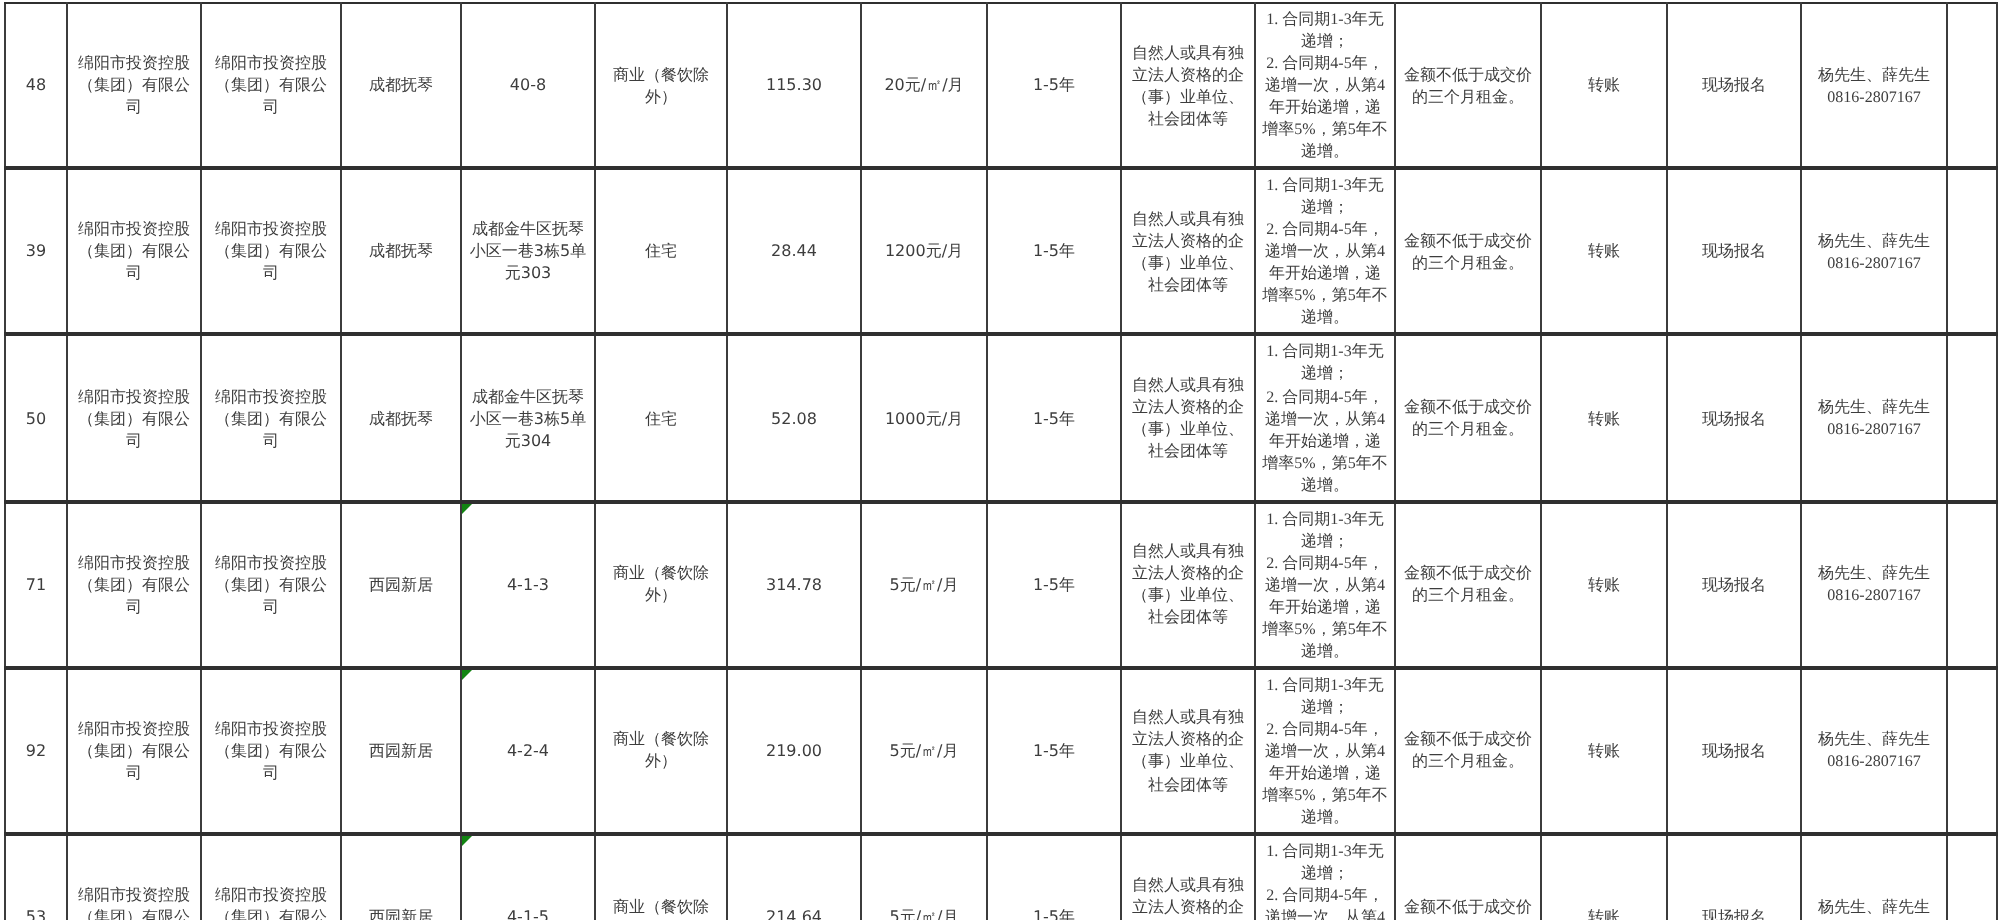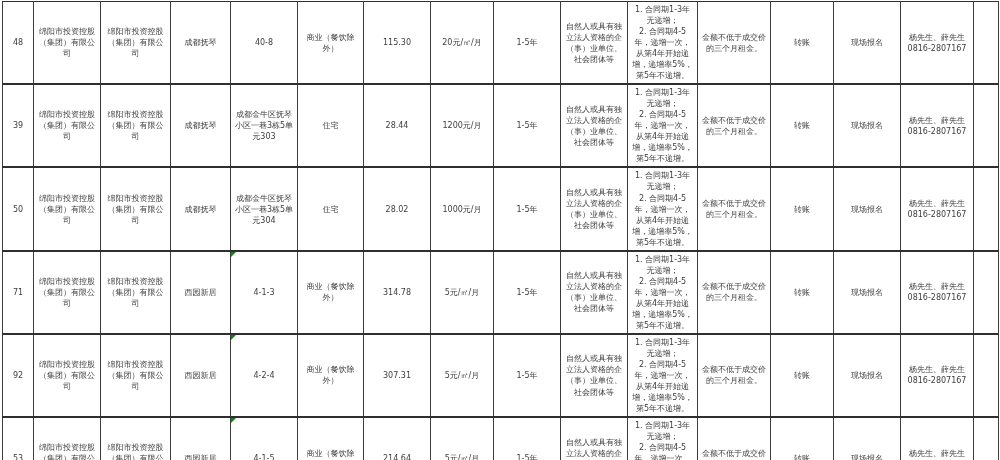--- a/index.html
+++ b/index.html
@@ -15,22 +15,22 @@
   }
   table.sheet td{
     border-right:1px solid #3c3c3c;
     border-bottom:2px solid #2f2f2f;
     font-size:8px;line-height:1.38;
     text-align:center;vertical-align:middle;
     padding:2px 3px;position:relative;
     word-break:break-all;overflow:hidden;
     height:72px;
   }
-  td .inc-item{text-align:center;}
-  td .line{display:block;}
+  td .inc-item{text-align:center;font-family:Liberation Serif, serif;}
+  td .line{display:block;font-family:Liberation Serif, serif;}
   .corner-flag{
     position:absolute;top:0;left:0;width:0;height:0;
     border-top:5px solid #128412;border-right:5px solid transparent;
   }
 </style>
 </head>
 <body>
 
 <div class="page">
   <table class="sheet">
@@ -101,21 +101,21 @@
           </td>
           <td><span></span></td>
         </tr>
         <tr>
           <td><span>50</span></td>
           <td><span>绵阳市投资控股（集团）有限公司</span></td>
           <td><span>绵阳市投资控股（集团）有限公司</span></td>
           <td><span>成都抚琴</span></td>
           <td><span>成都金牛区抚琴小区一巷3栋5单元304</span></td>
           <td><span>住宅</span></td>
-          <td><span>28.02</span></td>
+          <td><span>52.08</span></td>
           <td><span>1000元/月</span></td>
           <td><span>1-5年</span></td>
           <td><span>自然人或具有独立法人资格的企（事）业单位、社会团体等</span></td>
           <td>
             <div class="inc-item">1. 合同期1-3年无递增；</div>
             <div class="inc-item">2. 合同期4-5年，递增一次，从第4年开始递增，递增率5%，第5年不递增。</div>
           </td>
           <td><span>金额不低于成交价的三个月租金。</span></td>
           <td><span>转账</span></td>
           <td><span>现场报名</span></td>
@@ -149,21 +149,21 @@
           </td>
           <td><span></span></td>
         </tr>
         <tr>
           <td><span>92</span></td>
           <td><span>绵阳市投资控股（集团）有限公司</span></td>
           <td><span>绵阳市投资控股（集团）有限公司</span></td>
           <td><span>西园新居</span></td>
           <td><span>4-2-4</span><div class="corner-flag"></div></td>
           <td><span>商业（餐饮除外）</span></td>
-          <td><span>307.31</span></td>
+          <td><span>219.00</span></td>
           <td><span>5元/㎡/月</span></td>
           <td><span>1-5年</span></td>
           <td><span>自然人或具有独立法人资格的企（事）业单位、社会团体等</span></td>
           <td>
             <div class="inc-item">1. 合同期1-3年无递增；</div>
             <div class="inc-item">2. 合同期4-5年，递增一次，从第4年开始递增，递增率5%，第5年不递增。</div>
           </td>
           <td><span>金额不低于成交价的三个月租金。</span></td>
           <td><span>转账</span></td>
           <td><span>现场报名</span></td>

